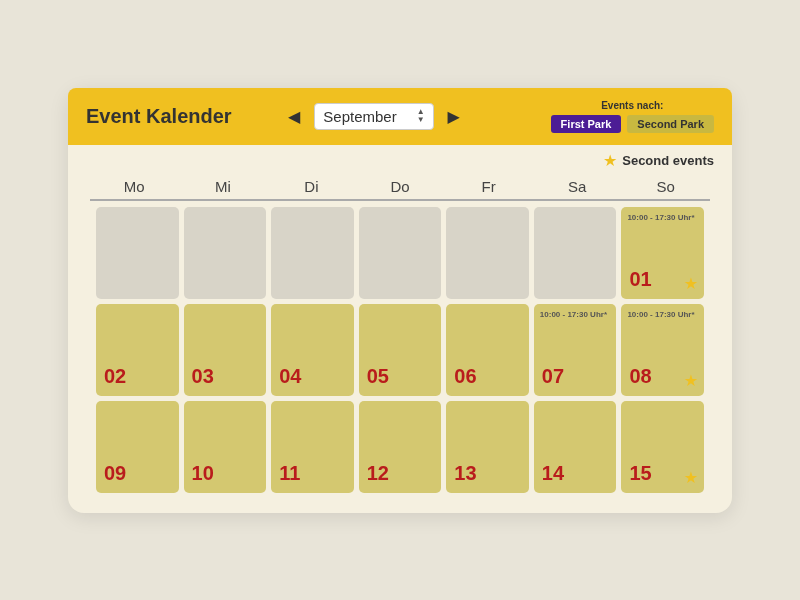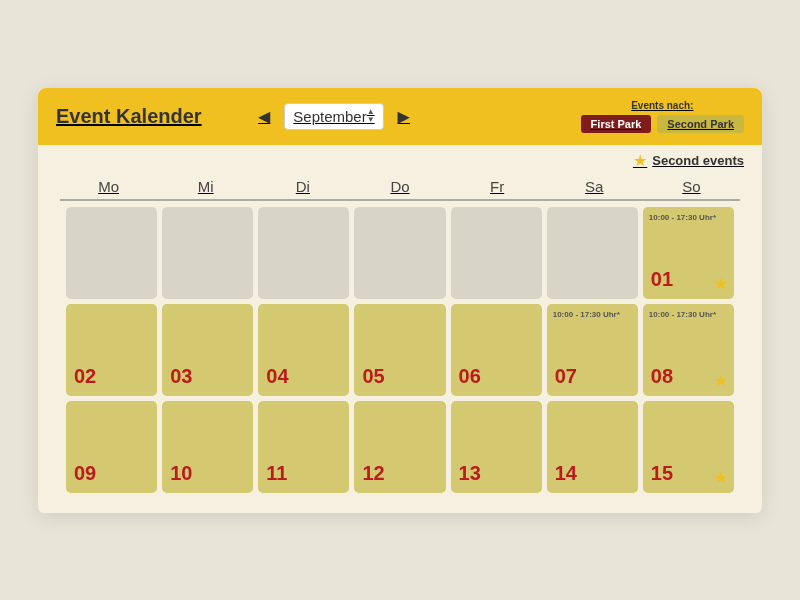--- a/index.html
+++ b/index.html
@@ -8,25 +8,24 @@
       display: flex;
       align-items: center;
       justify-content: center;
       width: 800px;
       height: 600px;
       font-family: Arial, sans-serif;
       overflow: hidden;
     }
     .calendar-container {
       background: #f5f0e0;
-      border-radius: 6px;
-      width: 724px;
+      border-radius: 16px;
+      width: 664px;
       padding: 0 0 20px 0;
       box-shadow: 0 4px 20px rgba(0,0,0,0.1);
-      text-decoration: underline;
     }
     .header {
       background: #f0c020;
       border-radius: 8px 8px 0 0;
       padding: 12px 18px;
       display: flex;
       align-items: center;
       gap: 16px;
     }
     .header-title {
@@ -49,21 +48,21 @@
       color: #333;
       padding: 2px 6px;
     }
     .month-select-wrapper {
       background: white;
       border: 1px solid #ccc;
       border-radius: 4px;
       padding: 4px 8px;
       display: flex;
       align-items: center;
-      gap: 0;
+      gap: 20px;
     }
     .month-label {
       font-size: 15px;
       color: #333;
     }
     .month-arrows {
       display: flex;
       flex-direction: column;
       font-size: 8px;
       line-height: 1;
@@ -88,21 +87,21 @@
     }
     .park-btn {
       border: none;
       border-radius: 3px;
       padding: 3px 10px;
       font-size: 11px;
       cursor: pointer;
       font-weight: bold;
     }
     .park-btn.active {
-      background: #7f1d1d;
+      background: #4c1d95;
       color: white;
     }
     .park-btn.inactive {
       background: #c8b840;
       color: #333;
     }
     .special-events-row {
       display: flex;
       justify-content: flex-end;
       align-items: center;

